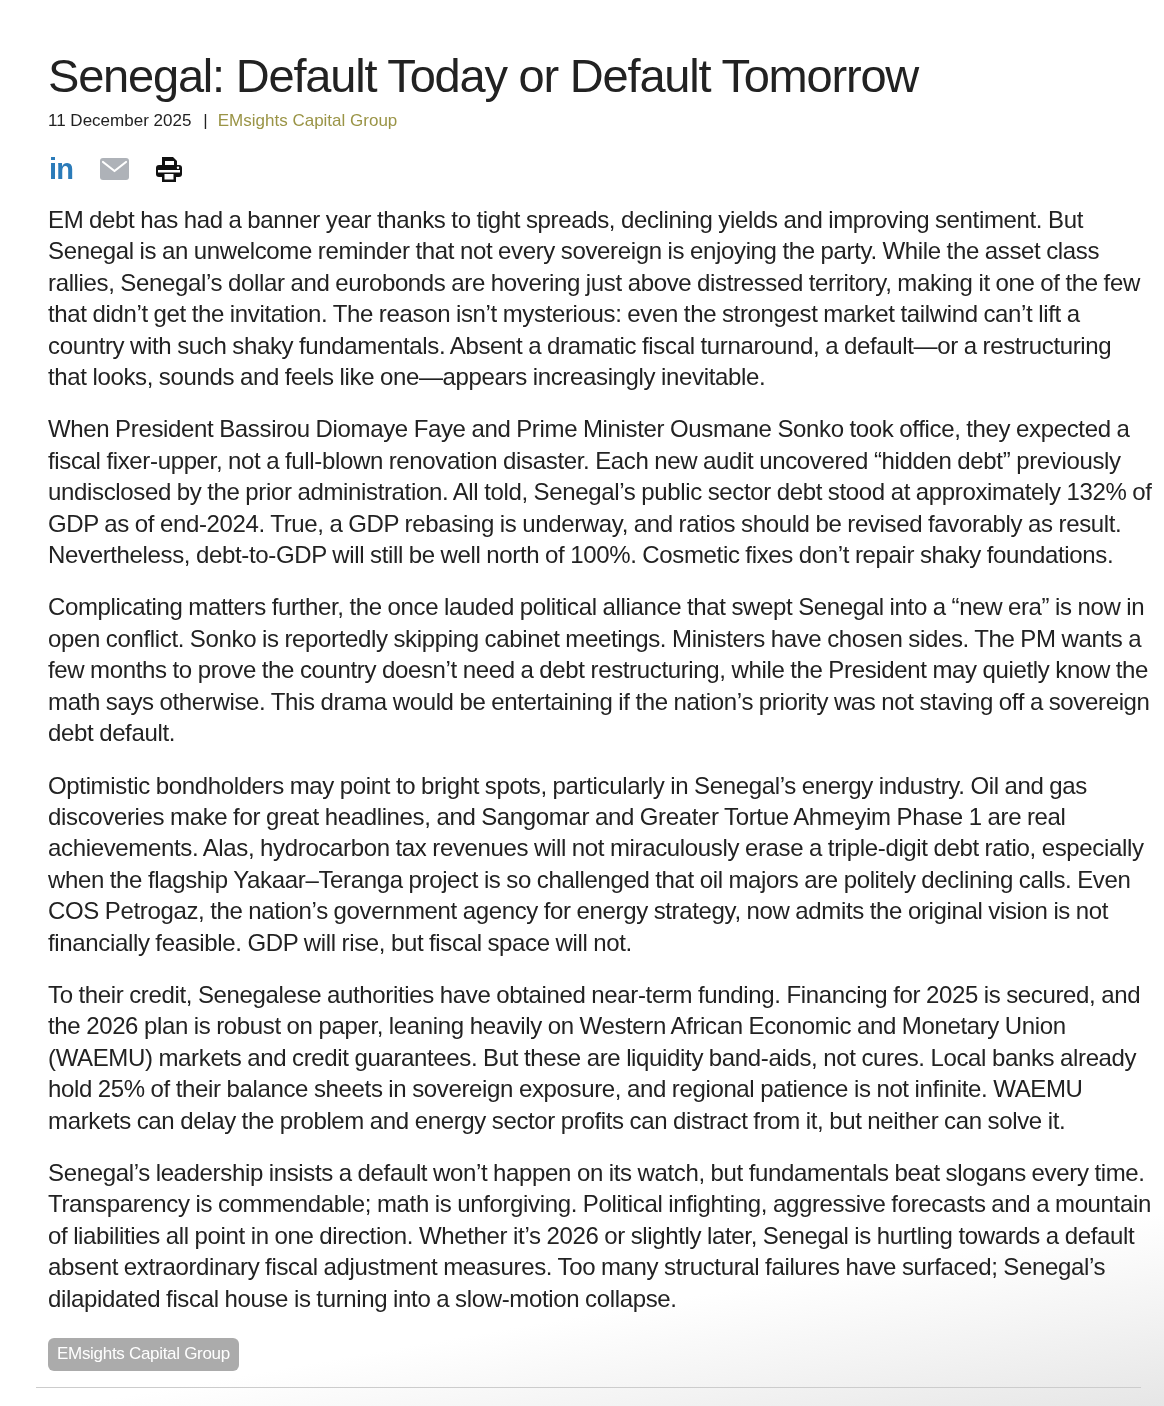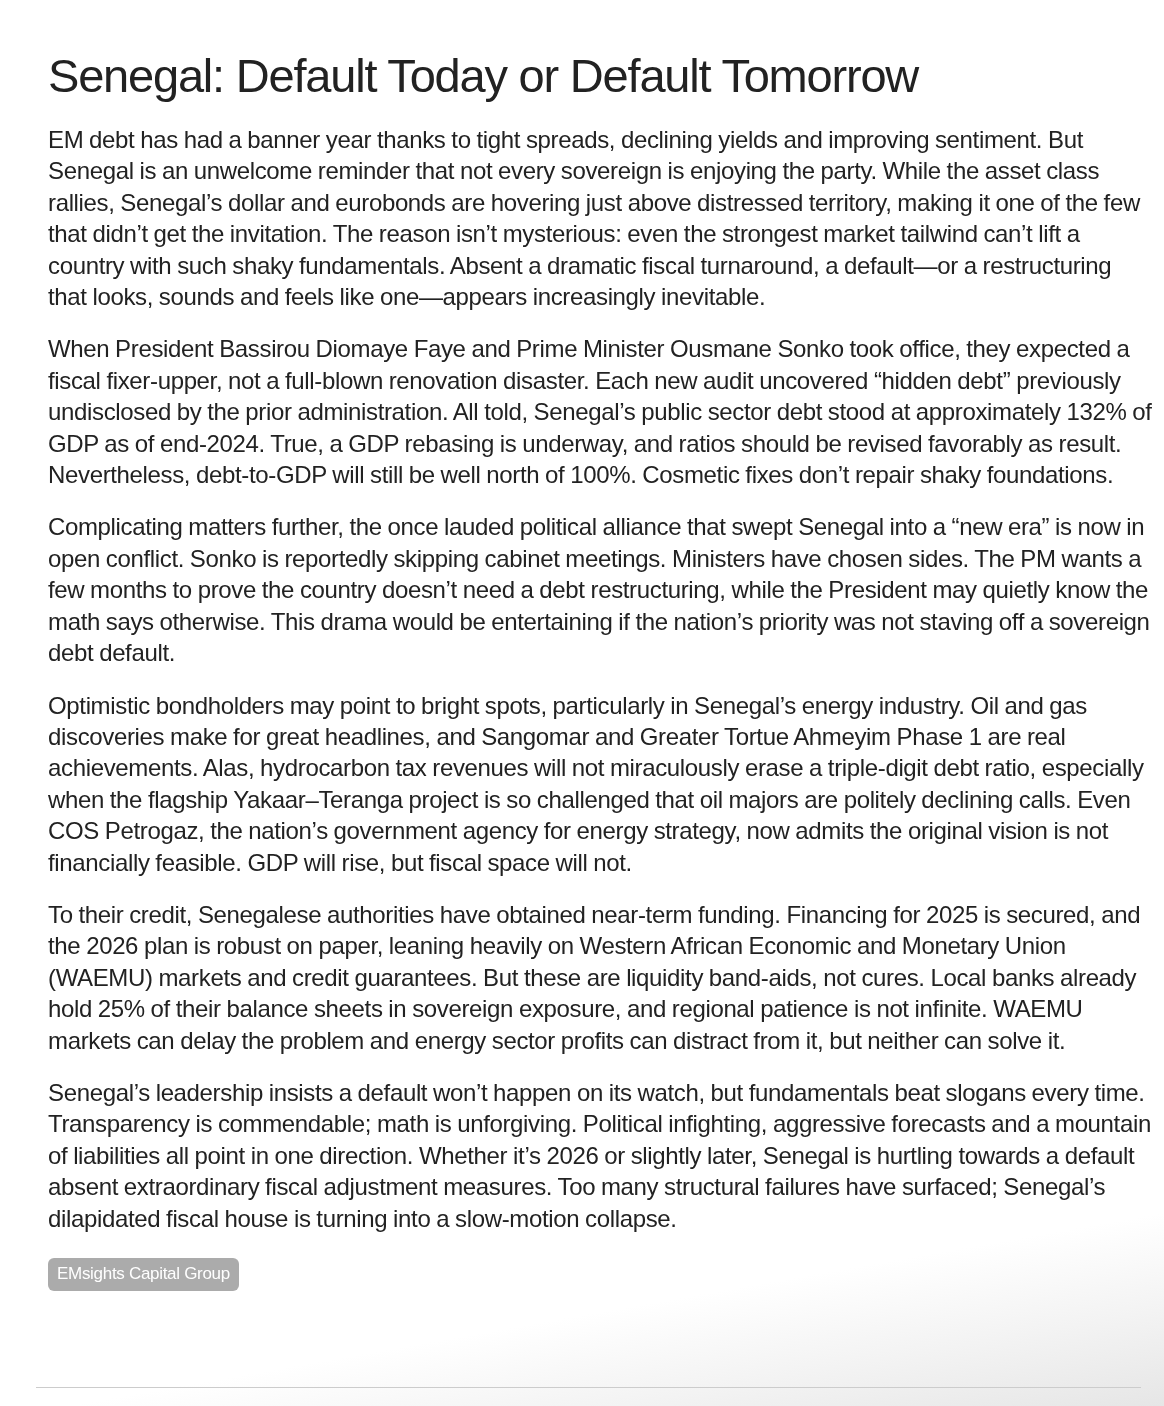--- a/index.html
+++ b/index.html
@@ -104,21 +104,45 @@
       height: 0;
       border-top: 1.5px solid #cccccc;
     }
   </style>
 </head>
 <body>
 
 <div class="article">
   <h1 class="title">Senegal: Default Today or Default Tomorrow</h1>
 
+  <div class="meta">
+    <span>11 December 2025</span><span class="sep">|</span><a class="author-link">EMsights Capital Group</a>
+  </div>
 
+  <div class="share">
+    <span class="share-btn linkedin">
+      <span>in</span>
+    </span>
+    <span class="share-btn">
+      <svg width="29" height="22" viewBox="0 0 29 22">
+        <rect x="0" y="0" width="29" height="22" rx="3" ry="3" fill="#aeb2b8"></rect>
+        <polyline points="3,4 14.5,13 26,4" fill="none" stroke="#ffffff" stroke-width="2.2" stroke-linejoin="round" stroke-linecap="round"></polyline>
+      </svg>
+    </span>
+    <span class="share-btn">
+      <svg width="28" height="28" viewBox="0 0 28 28">
+        <path d="M7 2 H18 L22 6 V10 H19 V6 H10 V10 H7 Z" fill="#111111"></path>
+        <rect x="1" y="10" width="26" height="12" rx="3" ry="3" fill="#111111"></rect>
+        <rect x="7" y="17" width="14" height="10" fill="#111111"></rect>
+        <rect x="9.5" y="19" width="9" height="5.5" fill="#ffffff"></rect>
+        <rect x="3" y="15" width="22" height="2.5" fill="#ffffff"></rect>
+        <circle cx="23" cy="12.8" r="1.2" fill="#ffffff"></circle>
+      </svg>
+    </span>
+  </div>
 
   <div class="body-text">
     <p>EM debt has had a banner year thanks to tight spreads, declining yields and improving sentiment. But Senegal is an unwelcome reminder that not every sovereign is enjoying the party. While the asset class rallies, Senegal’s dollar and eurobonds are hovering just above distressed territory, making it one of the few that didn’t get the invitation. The reason isn’t mysterious: even the strongest market tailwind can’t lift a country with such shaky fundamentals. Absent a dramatic fiscal turnaround, a default—or a restructuring that looks, sounds and feels like one—appears increasingly inevitable.</p>
     <p>When President Bassirou Diomaye Faye and Prime Minister Ousmane Sonko took office, they expected a fiscal fixer-upper, not a full-blown renovation disaster. Each new audit uncovered “hidden debt” previously undisclosed by the prior administration. All told, Senegal’s public sector debt stood at approximately 132% of GDP as of end-2024. True, a GDP rebasing is underway, and ratios should be revised favorably as result. Nevertheless, debt-to-GDP will still be well north of 100%. Cosmetic fixes don’t repair shaky foundations.</p>
     <p>Complicating matters further, the once lauded political alliance that swept Senegal into a “new era” is now in open conflict. Sonko is reportedly skipping cabinet meetings. Ministers have chosen sides. The PM wants a few months to prove the country doesn’t need a debt restructuring, while the President may quietly know the math says otherwise. This drama would be entertaining if the nation’s priority was not staving off a sovereign debt default.</p>
     <p>Optimistic bondholders may point to bright spots, particularly in Senegal’s energy industry. Oil and gas discoveries make for great headlines, and Sangomar and Greater Tortue Ahmeyim Phase 1 are real achievements. Alas, hydrocarbon tax revenues will not miraculously erase a triple-digit debt ratio, especially when the flagship Yakaar–Teranga project is so challenged that oil majors are politely declining calls. Even COS Petrogaz, the nation’s government agency for energy strategy, now admits the original vision is not financially feasible. GDP will rise, but fiscal space will not.</p>
     <p>To their credit, Senegalese authorities have obtained near-term funding. Financing for 2025 is secured, and the 2026 plan is robust on paper, leaning heavily on Western African Economic and Monetary Union (WAEMU) markets and credit guarantees. But these are liquidity band-aids, not cures. Local banks already hold 25% of their balance sheets in sovereign exposure, and regional patience is not infinite. WAEMU markets can delay the problem and energy sector profits can distract from it, but neither can solve it.</p>
     <p>Senegal’s leadership insists a default won’t happen on its watch, but fundamentals beat slogans every time. Transparency is commendable; math is unforgiving. Political infighting, aggressive forecasts and a mountain of liabilities all point in one direction. Whether it’s 2026 or slightly later, Senegal is hurtling towards a default absent extraordinary fiscal adjustment measures. Too many structural failures have surfaced; Senegal’s dilapidated fiscal house is turning into a slow-motion collapse.</p>
   </div>
 

